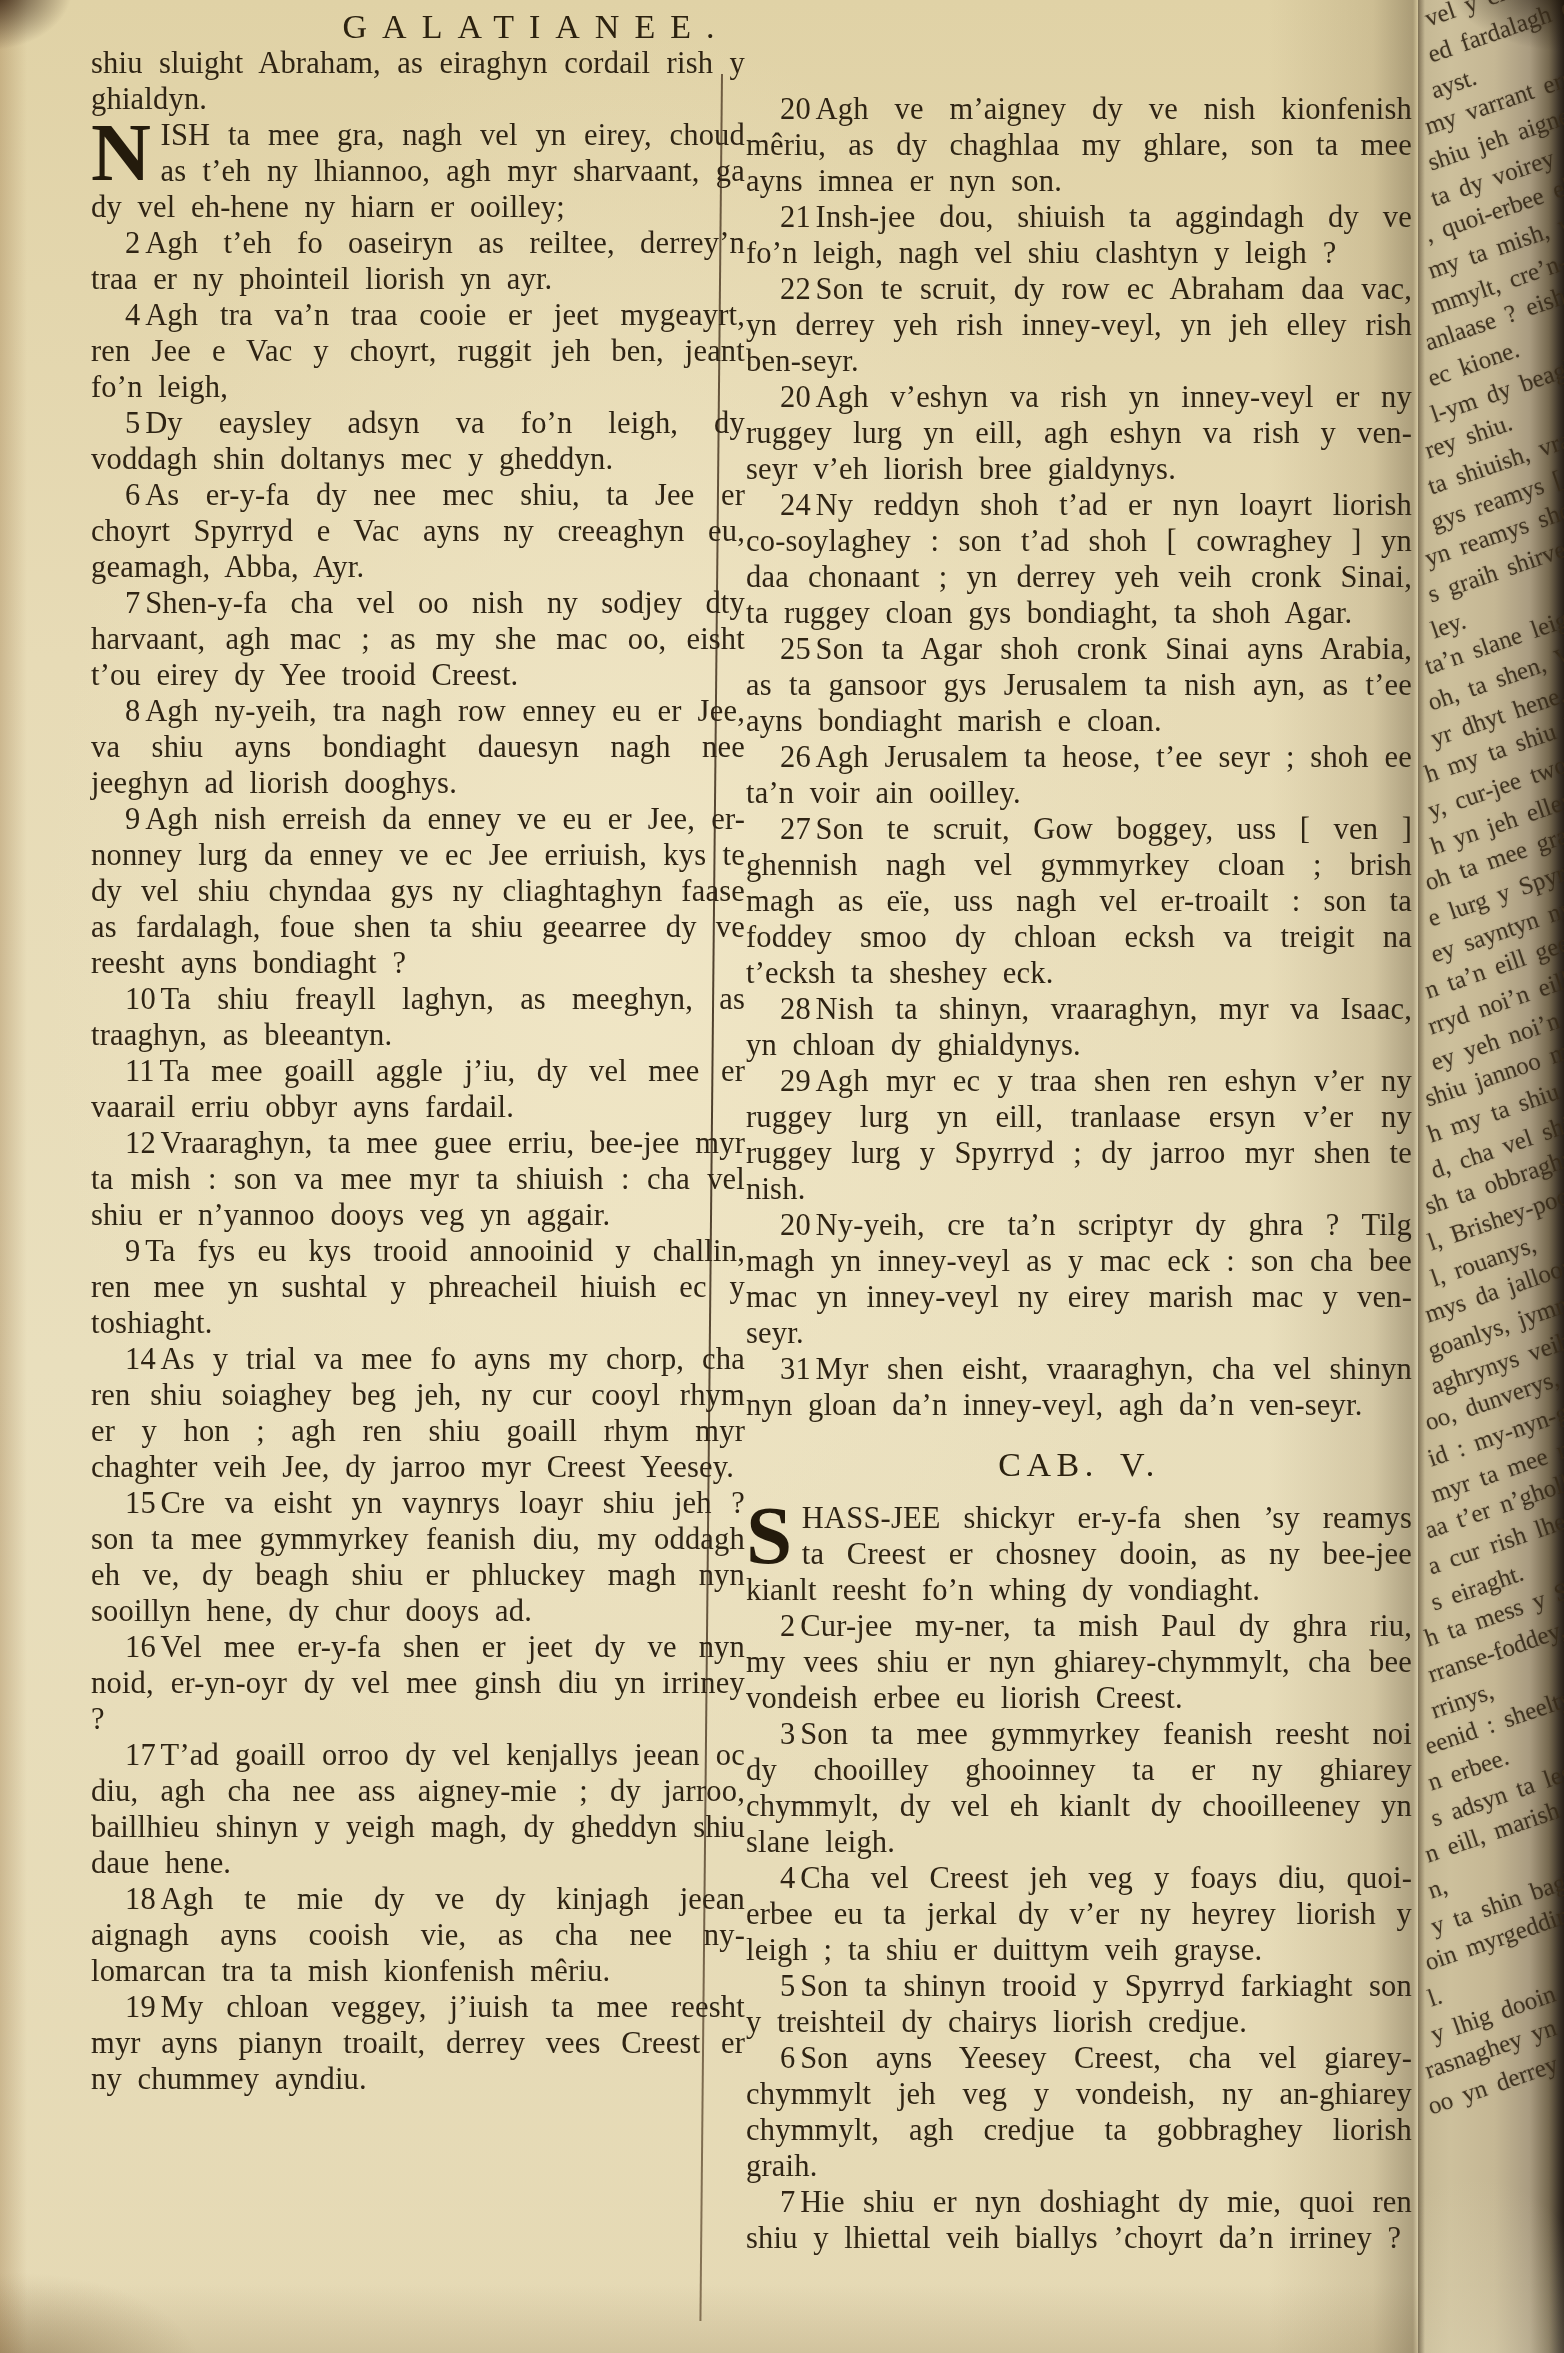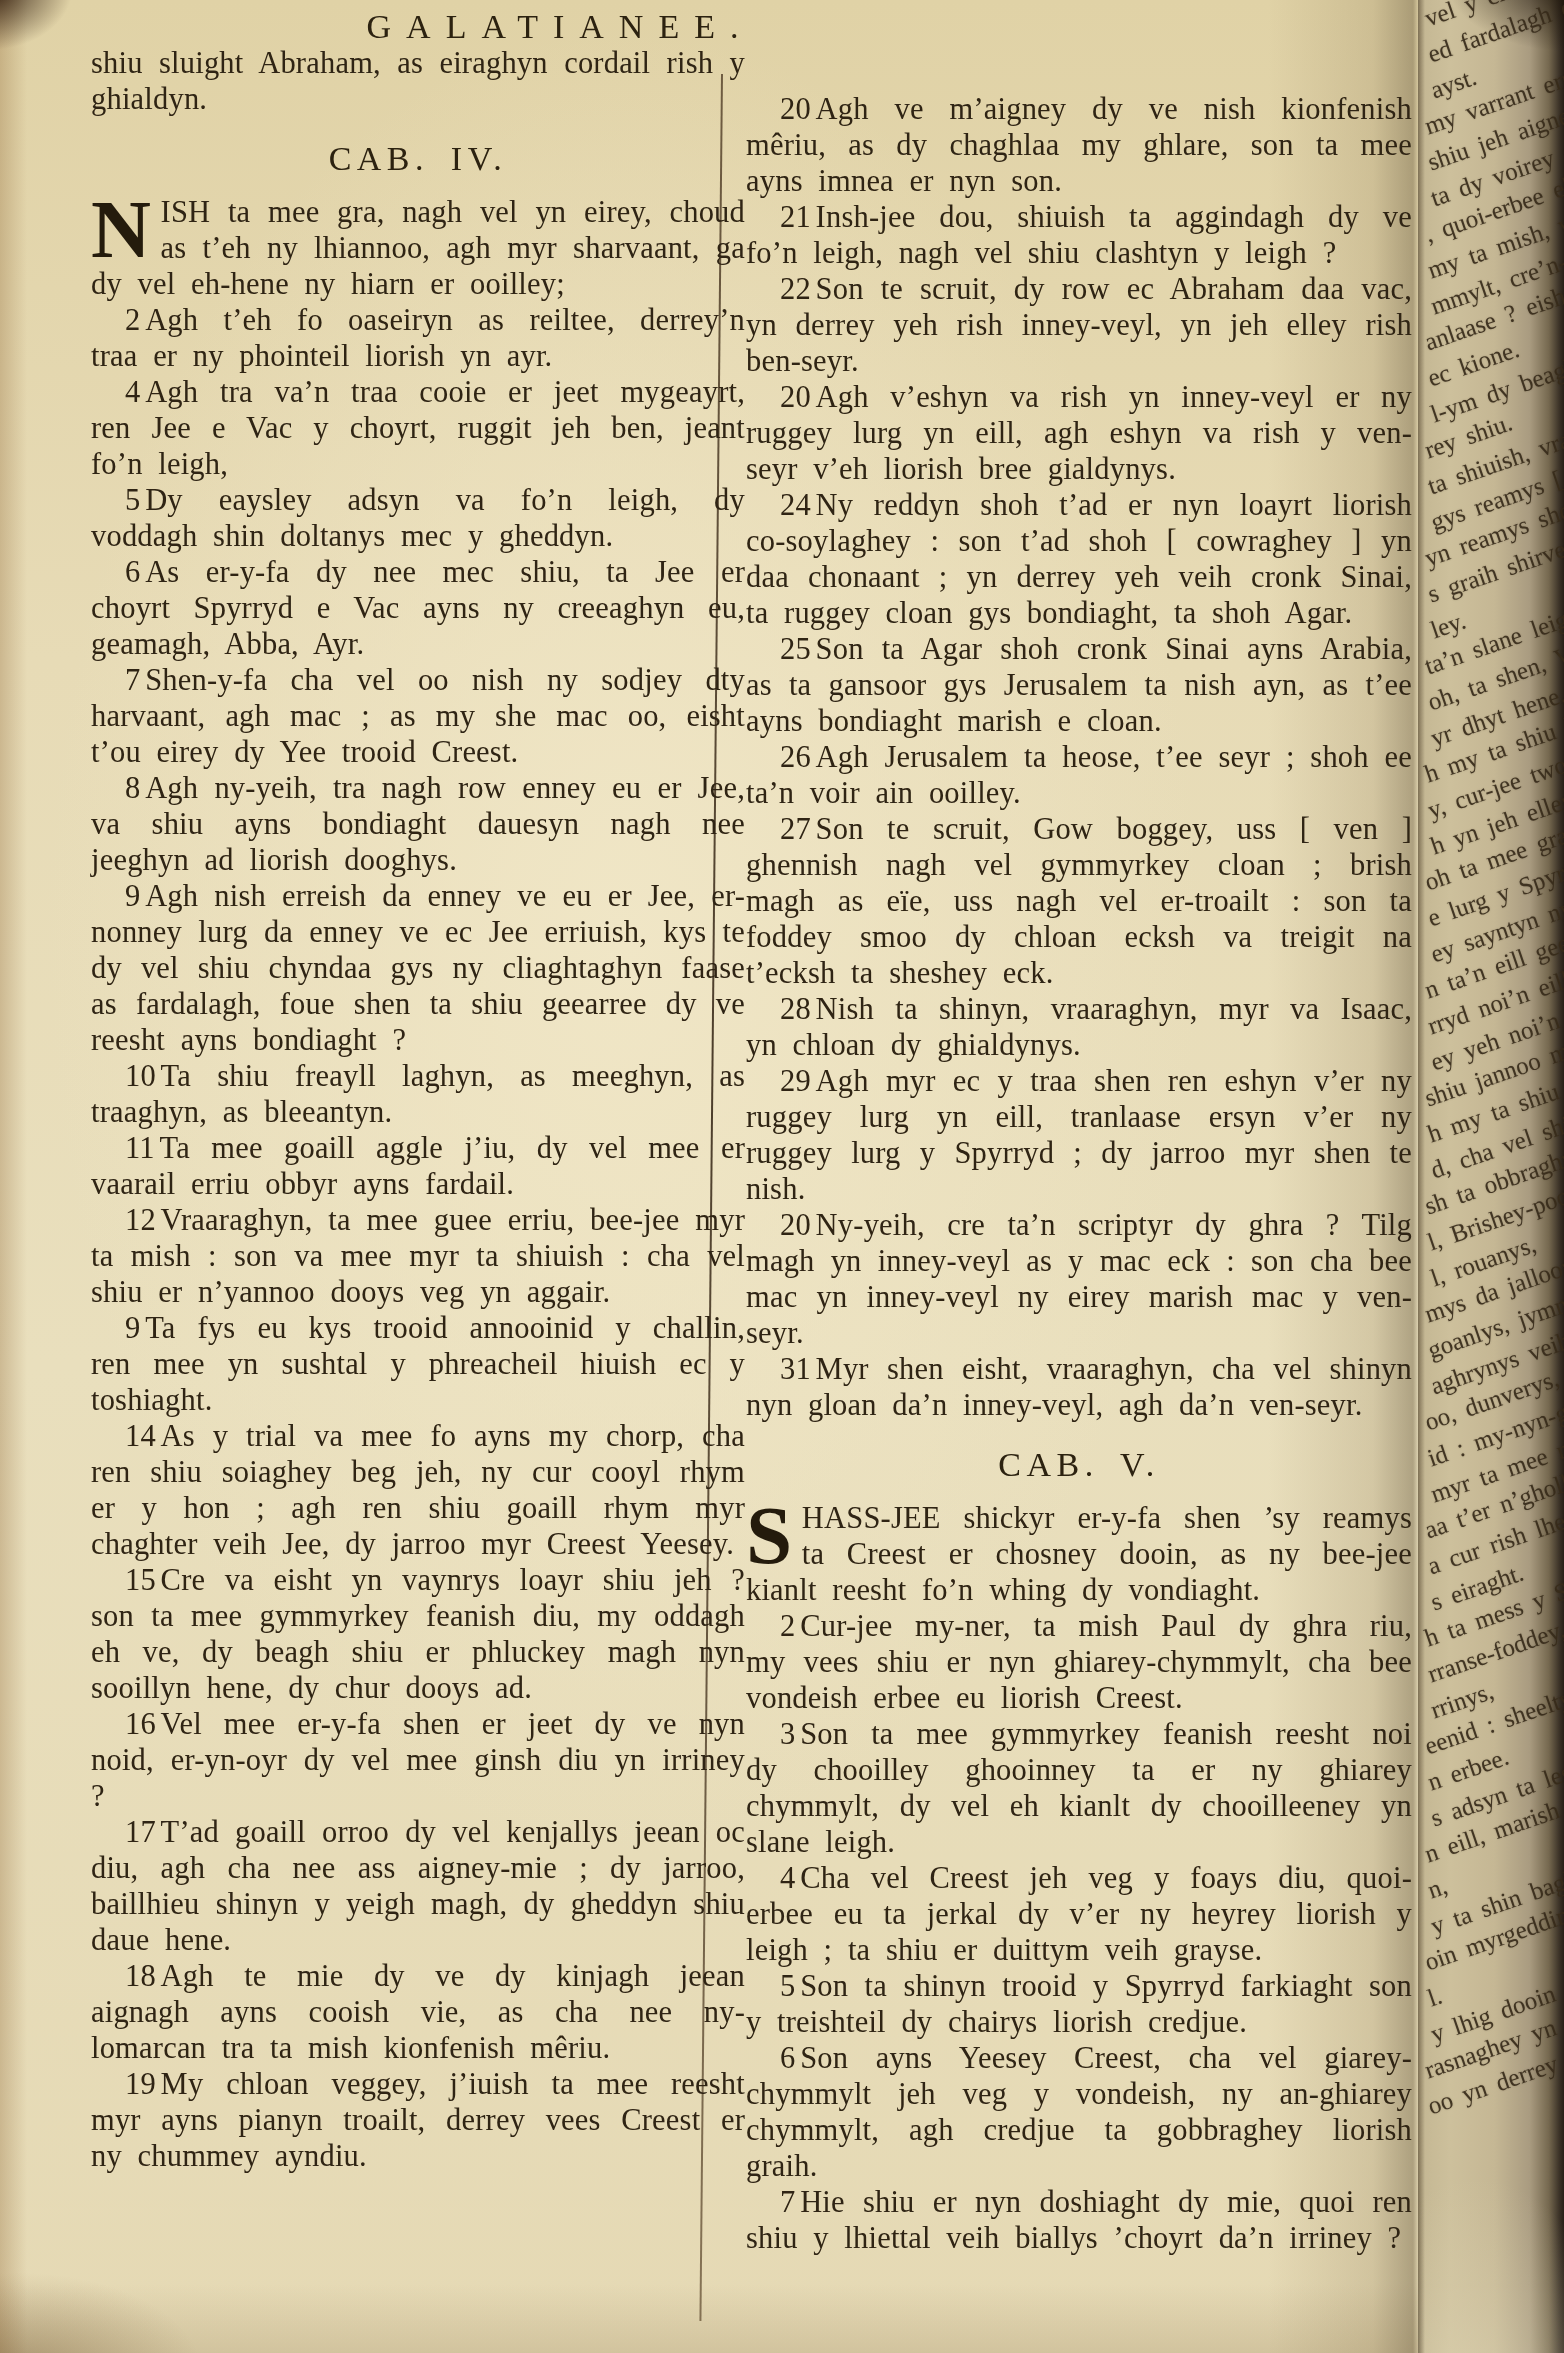--- a/index.html
+++ b/index.html
@@ -27,21 +27,20 @@
       linear-gradient(0deg, rgba(120,95,55,0.18) 0px, rgba(120,95,55,0) 70px),
       radial-gradient(ellipse 743px 1174px at 44% 40%, #f0e6c6, rgba(240,230,198,0) 78%),
       linear-gradient(180deg, #e0d2a6 0%, #e7dbb6 28%, #e9dfbd 58%, #e5d9b4 100%);
   }
   .running-head{
     position:absolute; top:7.8px; left:0; width:1072px;
     text-align:center;
     font-size:34px; letter-spacing:15px;
     color:#2c2210;
     white-space:nowrap;
-    margin-left:24px;
   }
   .divider{
     position:absolute; left:721px; top:74px;
     width:2.3px; height:2247px;
     background:linear-gradient(180deg, rgba(72,52,30,0.75), rgba(58,43,26,0.9) 45%, rgba(84,62,36,0.65));
     transform:rotate(0.55deg); transform-origin:top left;
   }
   .col{
     position:absolute;
     color:#2f2414;
@@ -96,21 +95,20 @@
 </style>
 </head>
 <body style="--paper: #e7dbb6; --ink: #2f2414;">
 
 <div class="book">
   <div class="page">
     <div class="running-head">GALATIANEE.</div>
     <div class="divider"></div>
     <div class="col col-left">
         <p class="verse cont">shiu sluight Abraham, as eiraghyn cordail rish y ghialdyn.</p>
-        <h2 class="chap-heading">CAB. IV.</h2>
         <p class="verse dropver"><span class="dropcap">N</span>ISH ta mee gra, nagh vel yn eirey, choud as t’eh ny lhiannoo, agh myr sharvaant, ga dy vel eh-hene ny hiarn er ooilley;</p>
         <p class="verse"><span class="vnum">2</span>Agh t’eh fo oaseiryn as reiltee, derrey’n traa er ny phointeil liorish yn ayr.</p>
         <p class="verse"><span class="vnum">4</span>Agh tra va’n traa cooie er jeet mygeayrt, ren Jee e Vac y choyrt, ruggit jeh ben, jeant fo’n leigh,</p>
         <p class="verse"><span class="vnum">5</span>Dy eaysley adsyn va fo’n leigh, dy voddagh shin doltanys mec y gheddyn.</p>
         <p class="verse"><span class="vnum">6</span>As er-y-fa dy nee mec shiu, ta Jee er choyrt Spyrryd e Vac ayns ny creeaghyn eu, geamagh, Abba, Ayr.</p>
         <p class="verse"><span class="vnum">7</span>Shen-y-fa cha vel oo nish ny sodjey dty harvaant, agh mac ; as my she mac oo, eisht t’ou eirey dy Yee trooid Creest.</p>
         <p class="verse"><span class="vnum">8</span>Agh ny-yeih, tra nagh row enney eu er Jee, va shiu ayns bondiaght dauesyn nagh nee jeeghyn ad liorish dooghys.</p>
         <p class="verse"><span class="vnum">9</span>Agh nish erreish da enney ve eu er Jee, er-nonney lurg da enney ve ec Jee erriuish, kys te dy vel shiu chyndaa gys ny cliaghtaghyn faase as fardalagh, foue shen ta shiu geearree dy ve reesht ayns bondiaght ?</p>
         <p class="verse"><span class="vnum">10</span>Ta shiu freayll laghyn, as meeghyn, as traaghyn, as bleeantyn.</p>
         <p class="verse"><span class="vnum">11</span>Ta mee goaill aggle j’iu, dy vel mee er vaarail erriu obbyr ayns fardail.</p>

